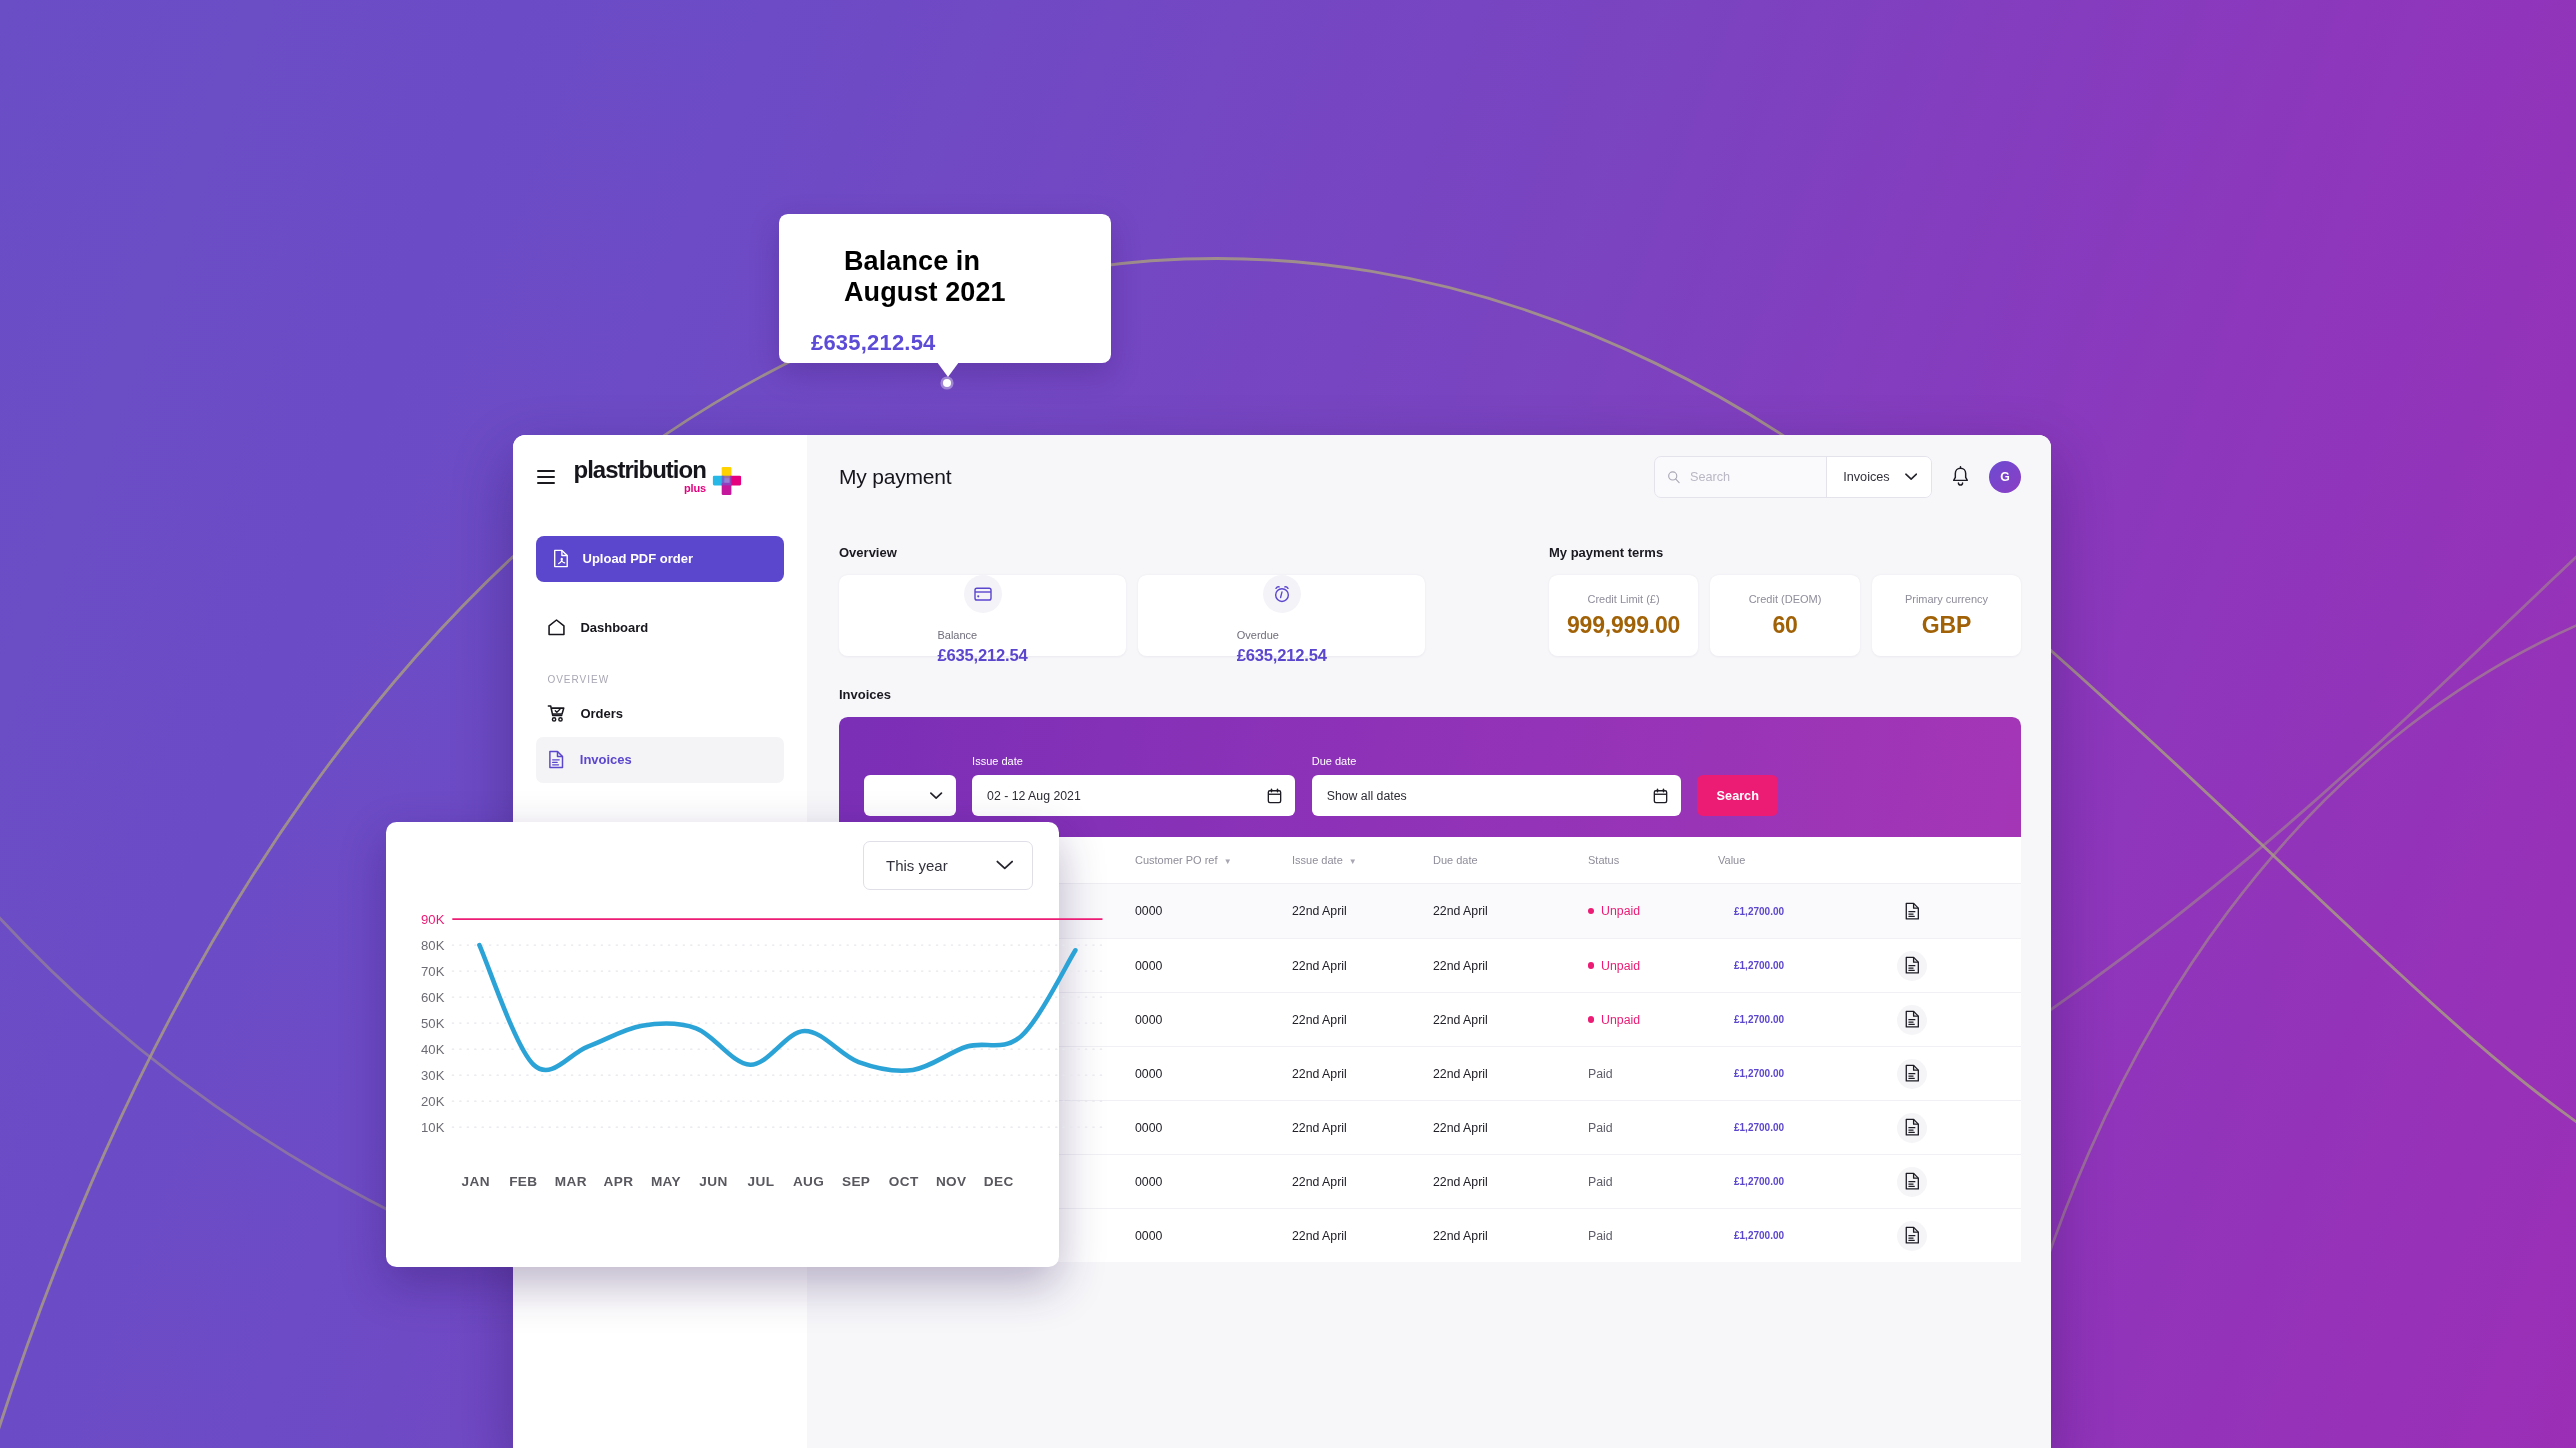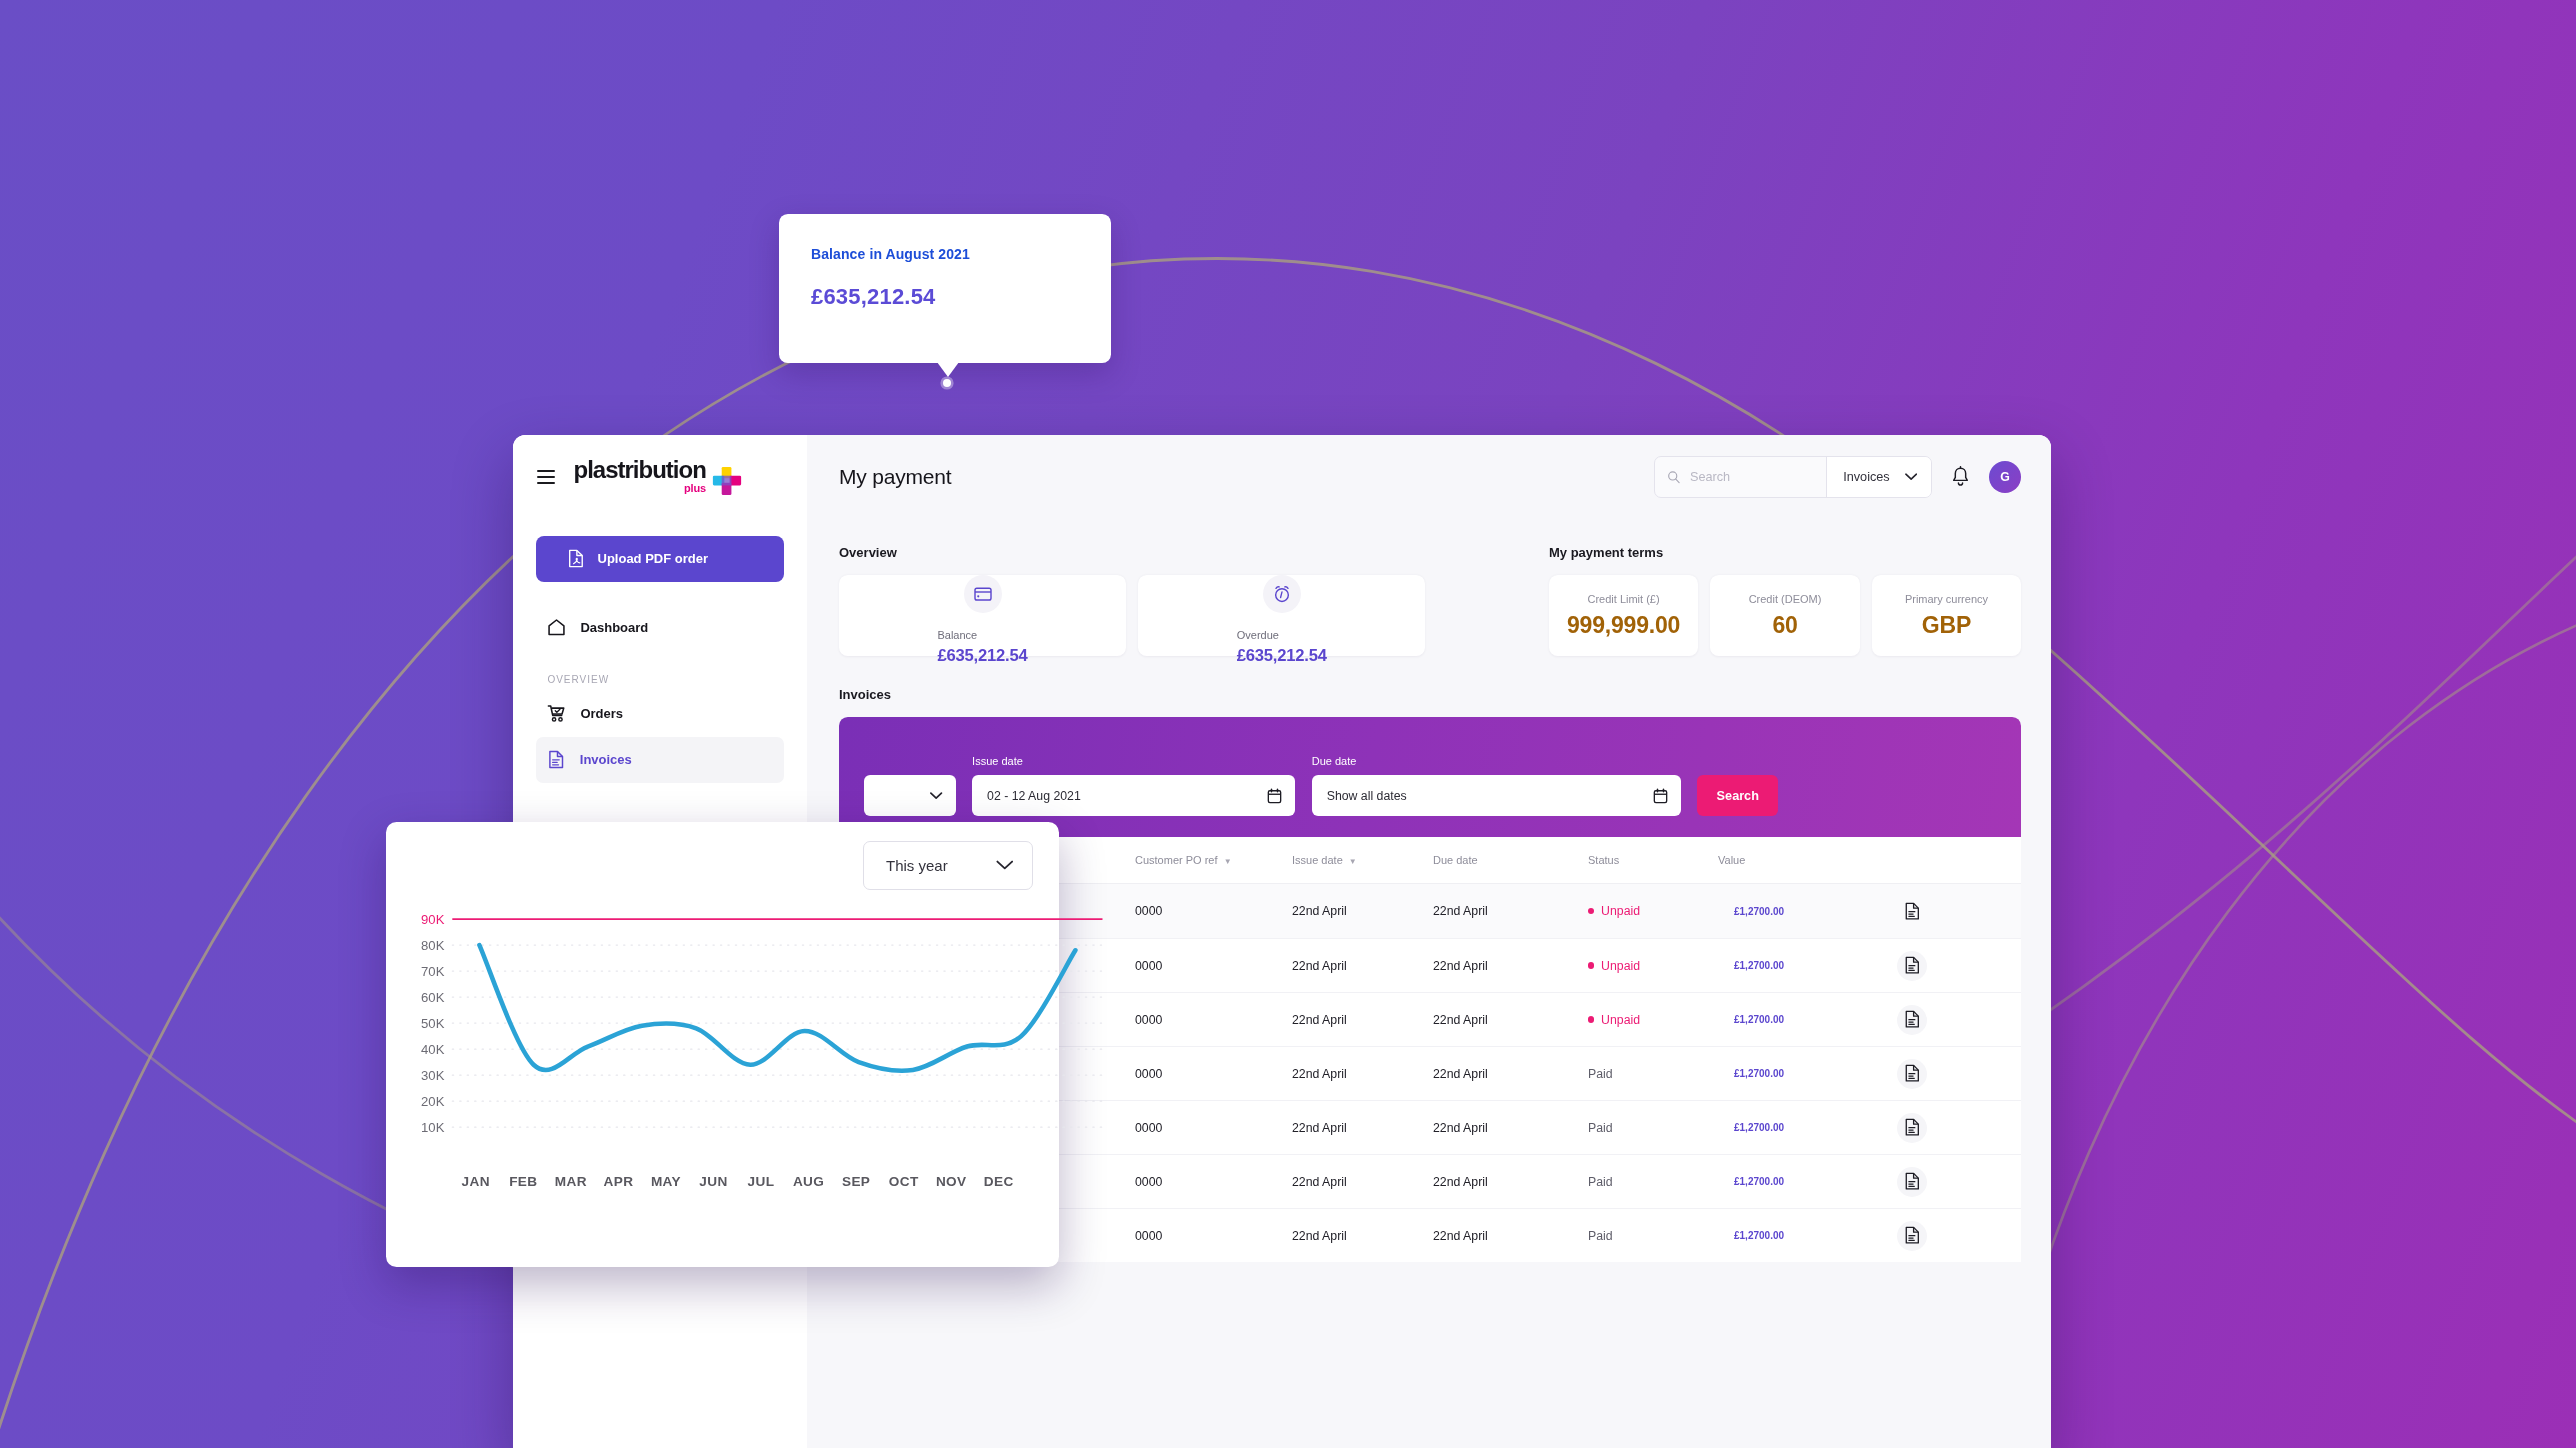--- a/index.html
+++ b/index.html
@@ -13,21 +13,21 @@
   
   #bg-arcs { position: absolute; inset: 0; width: 2576px; height: 1448px; }
 
   
   #tooltip-card {
     position: absolute; left: 779px; top: 214px; width: 332px; height: 149px;
     background: #fff; border-radius: 8.8px;
     box-shadow: 0 10.5px 30px rgba(40,10,80,.22);
     padding: 32px 32px 0 32px;
   }
-  #tooltip-card .tt-title { font-size: 14px; font-weight: 700; color: #1d4ed8; letter-spacing: 0.1px; }
+  #tooltip-card .tt-title { font-size: 27px; font-weight: 700; color: #000000; letter-spacing: 0.1px; margin-left: 33px; }
   #tooltip-card .tt-value { font-size: 22px; font-weight: 700; color: #5B4BD6; margin-top: 22px; letter-spacing: 0.2px; }
   #tooltip-stem {
     position: absolute; left: 937px; top: 362px;
     width: 0; height: 0; border-left: 11.4px solid transparent;
     border-right: 11.4px solid transparent; border-top: 15px solid #fff;
   }
   #tooltip-dot {
     position: absolute; left: 943px; top: 379px; width: 8px; height: 8px;
     border-radius: 50%; background: #fff; box-shadow: 0 0 0 2.6px rgba(255,255,255,.35);
   }
@@ -75,21 +75,21 @@
     color: #fff; font-size: 12.3px; font-weight: 600;
     display: flex; align-items: center; justify-content: center;
   }
 
   
   #body-split { display: flex; height: 932px; }
   #sidebar { width: 294px; min-width: 294px; background: #fff; padding: 16.6px 23px 0 23px; }
   #upload-btn {
     display: flex; align-items: center; gap: 13px; height: 46px;
     background: #5B46CE; border-radius: 8px; color: #fff;
-    font-size: 13px; font-weight: 600; padding-left: 31px; cursor: pointer;
+    font-size: 13px; font-weight: 600; padding-left: 16px; cursor: pointer;
   }
   .nav-item {
     display: flex; align-items: center; gap: 14px; height: 46px;
     padding-left: 11.4px; border-radius: 7px; font-size: 13px;
     font-weight: 600; color: #17161c; cursor: pointer;
   }
   .nav-item.active { background: #F4F4F7; color: #5B46CE; }
   .nav-group-label {
     font-size: 10px; letter-spacing: 1px; color: #A8A7B4;
     font-weight: 500; padding-left: 11.4px; margin: 23px 0 6.1px;

